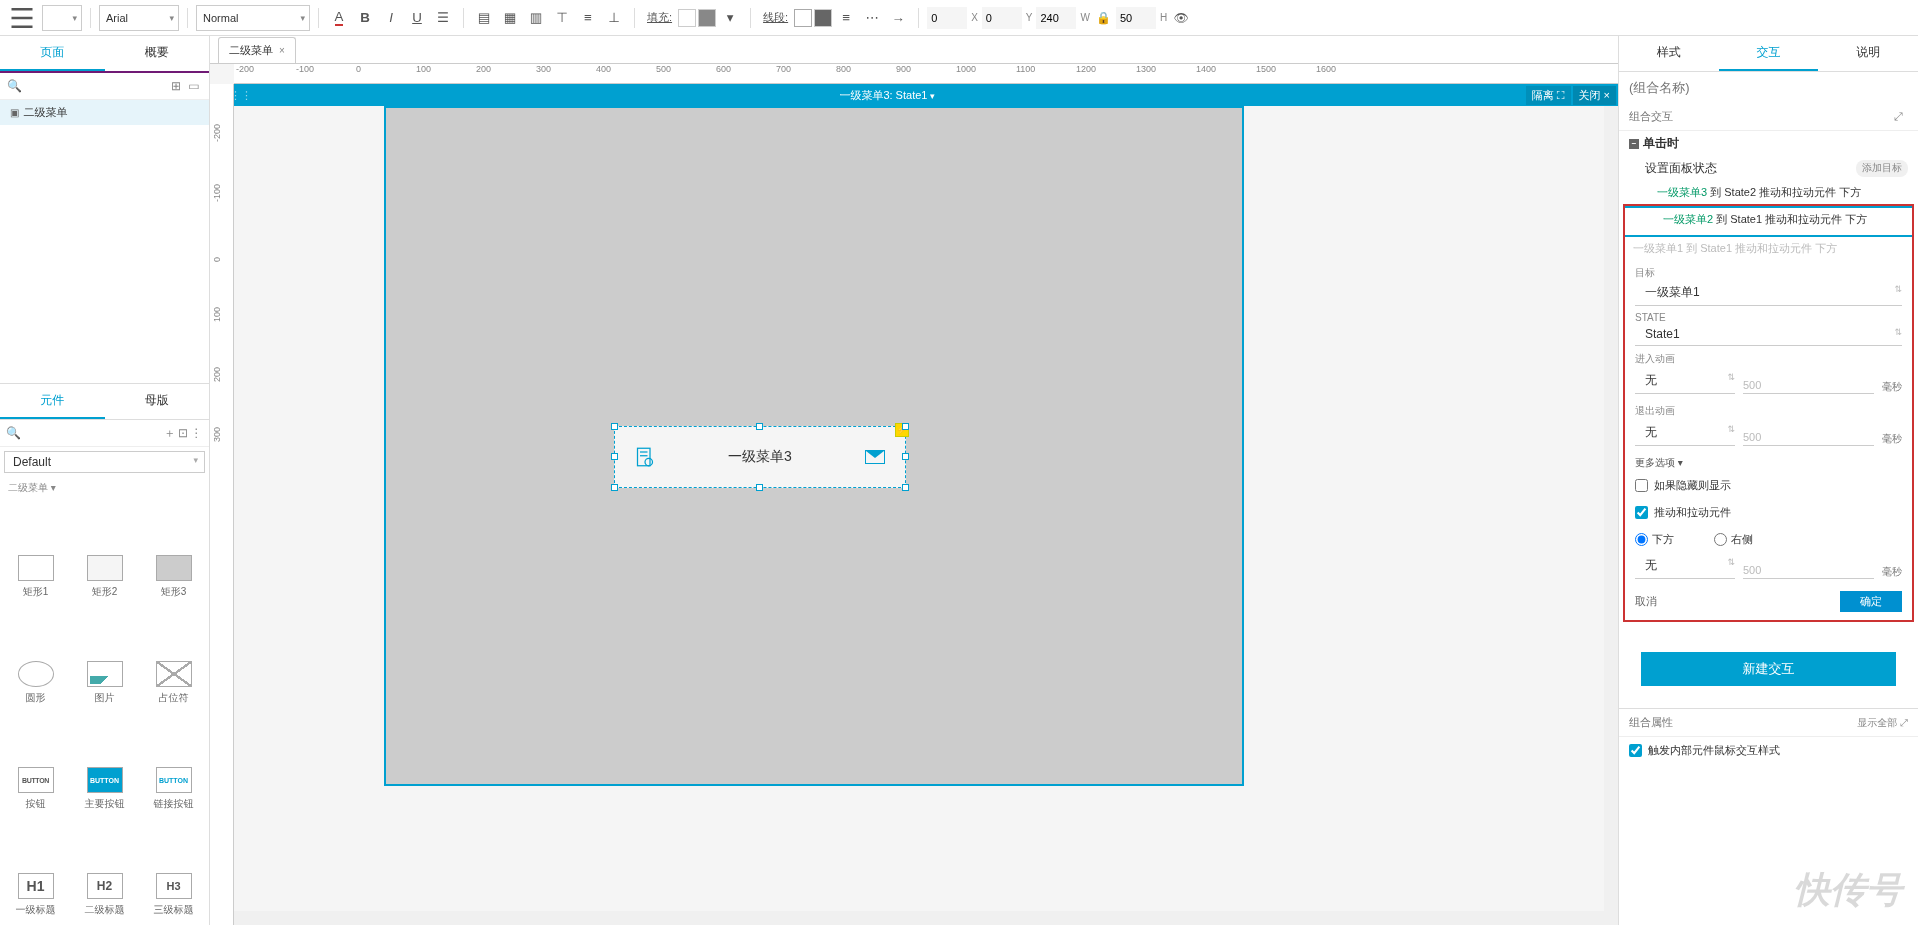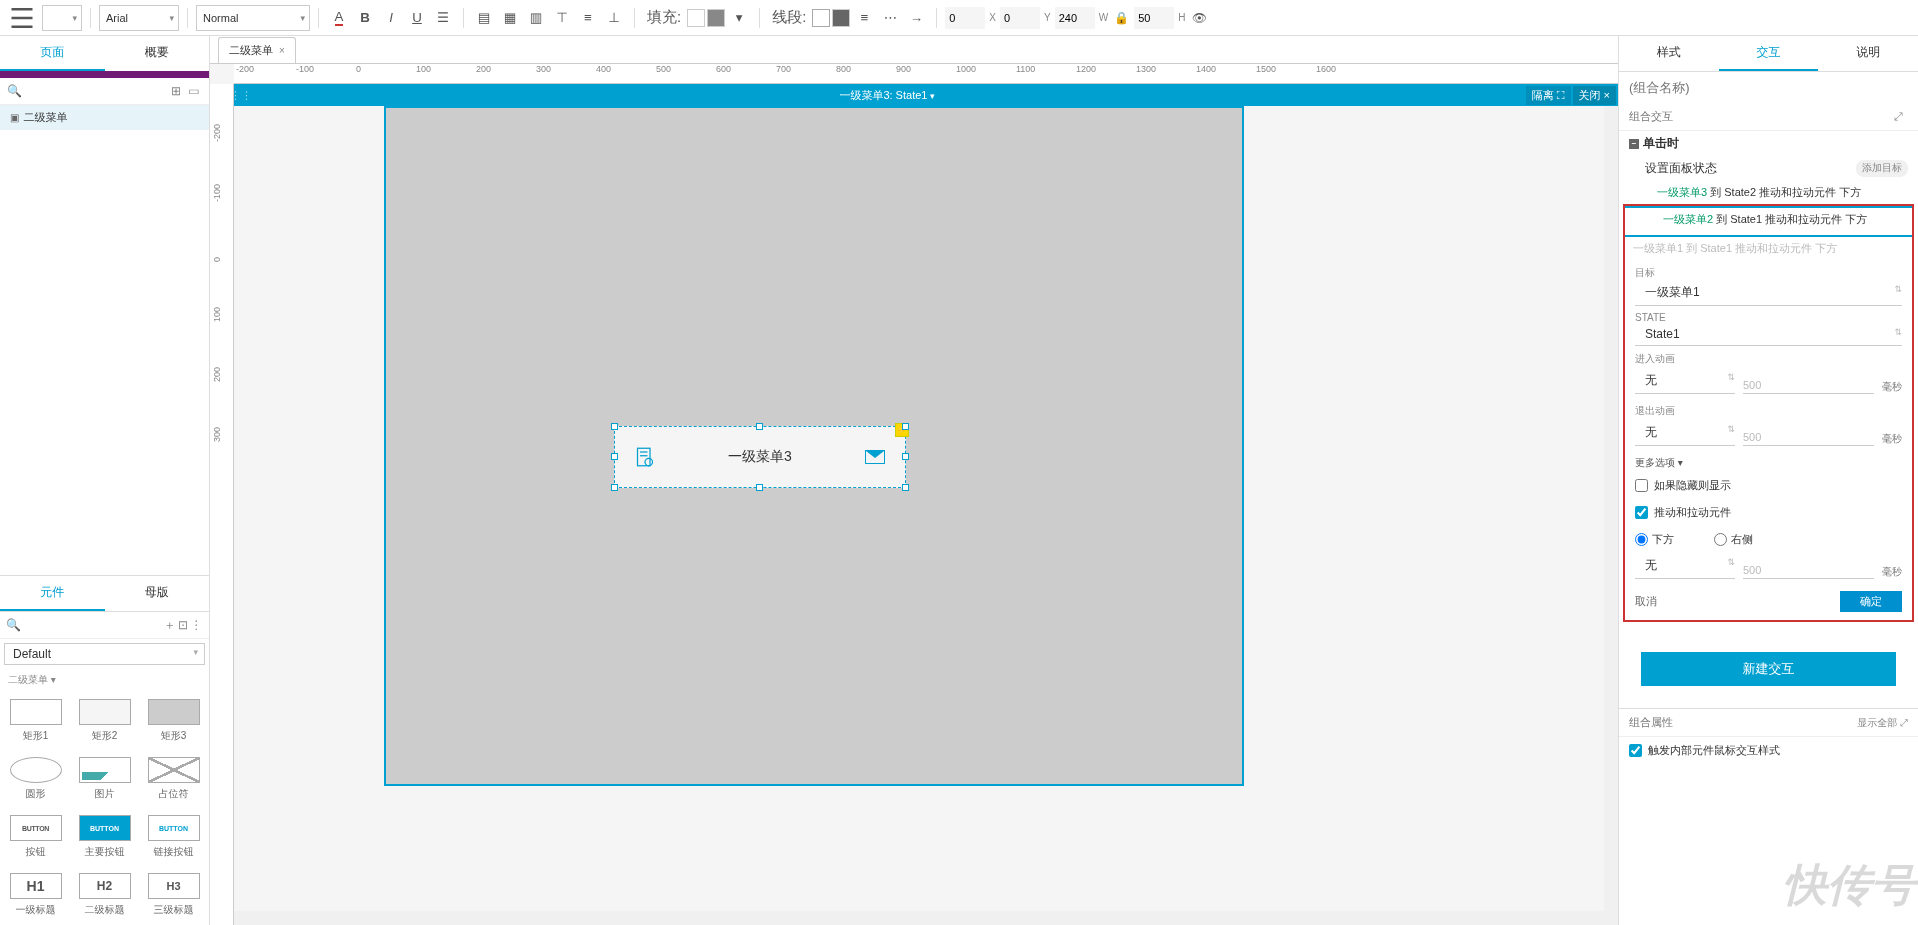--- a/index.html
+++ b/index.html
@@ -7,43 +7,43 @@
 .app { width: 1918px; height: 925px; display: flex; flex-direction: column; }
 .toolbar { height: 36px; border-bottom: 1px solid #ddd; display: flex; align-items: center; padding: 0 4px; gap: 2px; }
 .tb-btn { height: 28px; min-width: 24px; display: flex; align-items: center; justify-content: center; border: none; background: none; cursor: pointer; padding: 0 4px; color: #555; }
 .tb-sep { width: 1px; height: 20px; background: #ddd; margin: 0 6px; }
 .tb-drop { height: 26px; border: 1px solid #ccc; background: #fff; padding: 0 20px 0 6px; display: flex; align-items: center; position: relative; font-size: 11px; }
 .tb-drop::after { content: "▾"; position: absolute; right: 4px; color: #888; font-size: 9px; }
 .tb-drop.w40 { width: 40px; }
 .tb-drop.w80 { width: 80px; }
 .tb-drop.w120 { width: 114px; }
 .tb-ico { width: 20px; height: 20px; display: flex; align-items: center; justify-content: center; color: #555; }
-.tb-lbl { font-size: 15px; color: #555; padding: 0 4px; }
+.tb-lbl { font-size: 11px; color: #555; padding: 0 4px; text-decoration: underline; }
 .tb-num { width: 40px; height: 22px; background: #f5f5f5; border: none; padding: 0 4px; font-size: 11px; text-align: left; }
 .tb-sm { font-size: 10px; color: #888; padding: 0 2px; }
 .sw { width: 18px; height: 18px; border: 1px solid #ccc; }
 .main { flex: 1; display: flex; overflow: hidden; }
 
 .left { width: 210px; border-right: 1px solid #ddd; display: flex; flex-direction: column; }
-.tabs2 { display: flex; border-bottom: 7px solid #701a75; }
+.tabs2 { display: flex; border-bottom: 2px solid #701a75; }
 .tab2 { flex: 1; text-align: center; padding: 8px 0; cursor: pointer; font-size: 12px; }
 .tab2.act { border-bottom: 2px solid #00a0d0; color: #00a0d0; }
 .srow { display: flex; align-items: center; padding: 4px 6px; border-bottom: 1px solid #eee; }
 .sinp { flex: 1; border: none; outline: none; font-size: 11px; background: transparent; }
 .sico { width: 18px; height: 18px; display: flex; align-items: center; justify-content: center; color: #888; cursor: pointer; }
 .tree { flex: 1; overflow: auto; }
 .treei { padding: 5px 10px; display: flex; align-items: center; gap: 4px; background: #e6f4fa; cursor: pointer; font-size: 11px; color: #333; }
 .treei .tic { color: #666; font-size: 10px; }
 .libtabs { display: flex; border-bottom: 1px solid #ddd; border-top: 1px solid #ddd; }
 .libhead { padding: 3px 8px; border: 1px solid #ccc; font-size: 12px; position: relative; margin: 4px; }
 .libhead::after { content: "▾"; position: absolute; right: 6px; color: #aaa; font-size: 9px; }
 .libcat { font-size: 10px; color: #888; padding: 4px 8px; }
 .widg { display: grid; grid-template-columns: repeat(3,1fr); gap: 6px; padding: 4px; }
 .wi { display: flex; flex-direction: column; align-items: center; gap: 4px; padding: 4px; cursor: pointer; font-size: 10px; color: #666; }
-.wic { width: 52px; height: 26px; border: 1px solid #aaa; background: #fff; display: flex; align-items: center; justify-content: center; font-size: 13px; font-weight: bold; color: #555; }
+.wic { width: 36px; height: 26px; border: 1px solid #aaa; background: #fff; display: flex; align-items: center; justify-content: center; font-size: 13px; font-weight: bold; color: #555; margin-top: 48px; }
 .wic.g1 { background: #f5f5f5; }
 .wic.g2 { background: #ccc; }
 .wic.circ { border-radius: 50%; }
 .wic.img { position: relative; }
 .wic.img::after { content: ""; position: absolute; bottom: 2px; left: 2px; right: 2px; height: 8px; background: linear-gradient(135deg,#4aa 50%,transparent 50%); }
 .wic.ph { background: linear-gradient(to top right,transparent 47%,#aaa 47%,#aaa 53%,transparent 53%),linear-gradient(to top left,transparent 47%,#aaa 47%,#aaa 53%,transparent 53%); }
 .wic.btn { font-size: 7px; letter-spacing: -0.3px; }
 .wic.pbtn { background: #00a0d0; color: #fff; font-size: 7px; }
 .wic.lbtn { color: #00a0d0; font-size: 7px; }
 .wic.h1 { font-size: 14px; }
@@ -405,16 +405,16 @@
       </div>
       <div class="rnew">新建交互</div>
       <div class="rsub rsub2">
         <span>组合属性</span>
         <span style="font-size:10px;color:#888;cursor:pointer"><span>显示全部</span> ⤢</span>
       </div>
       <label class="fchk">
           <input type="checkbox" checked="" style="">
           <span>触发内部元件鼠标交互样式</span>
         </label>
-      <div style="position:fixed;bottom:10px;right:3px;font-size:44px;color:#000;opacity:0.15;font-weight:bold;font-style:italic;pointer-events:none">快传号</div>
+      <div style="position:fixed;bottom:10px;right:16px;font-size:36px;color:#000;opacity:0.15;font-weight:bold;font-style:italic;pointer-events:none">快传号</div>
     </div>
   </div>
 </div>
 
 </body></html>

